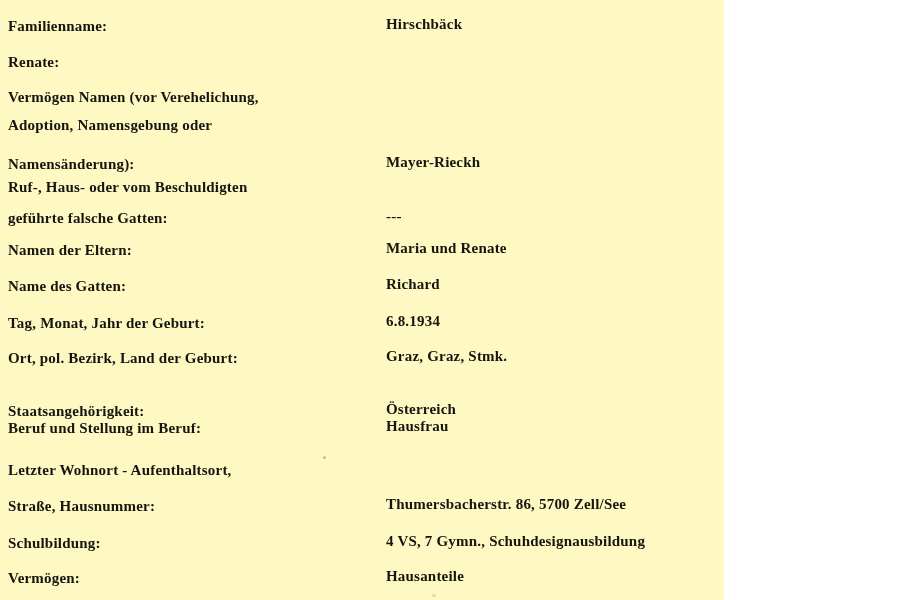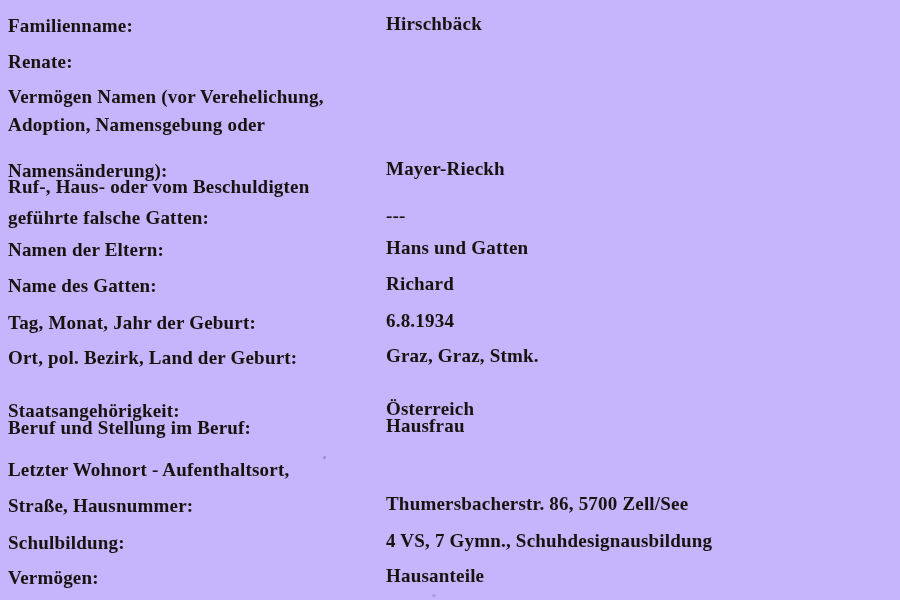--- a/index.html
+++ b/index.html
@@ -2,27 +2,27 @@
 <html><head>
 <meta charset="utf-8">
 <style>
   html, body {
     margin: 0;
     padding: 0;
     background: #ffffff;
   }
   .page {
     position: relative;
-    width: 900px;
+    width: 724px;
     height: 600px;
-    background: #c4b5fd;
+    background: #fef9c3;
     overflow: hidden;
     font-family: "Liberation Serif", "DejaVu Serif", serif;
     font-weight: 700;
-    font-size: 19px;
+    font-size: 15px;
     color: #17140f;
     letter-spacing: 0.2px;
   }
   .line {
     position: absolute;
     left: 0;
     width: 100%;
     height: 24px;
     line-height: 24px;
     white-space: pre;
@@ -63,38 +63,38 @@
   <div class="line" style="top:85px">
     <span class="l">Vermögen Namen (vor Verehelichung,</span>
     <span class="r"></span>
   </div>
 
   <div class="line" style="top:113px">
     <span class="l">Adoption, Namensgebung oder</span>
     <span class="r"></span>
   </div>
 
-  <div class="line" style="top:159px">
+  <div class="line" style="top:152px">
     <span class="l">Namensänderung):</span>
     <span class="r">Mayer-Rieckh</span>
   </div>
 
   <div class="line" style="top:175px">
     <span class="l">Ruf-, Haus- oder vom Beschuldigten</span>
     <span class="r"></span>
   </div>
 
   <div class="line" style="top:206px">
     <span class="l">geführte falsche Gatten:</span>
     <span class="r">---</span>
   </div>
 
   <div class="line" style="top:238px">
     <span class="l">Namen der Eltern:</span>
-    <span class="r">Hans und Gatten</span>
+    <span class="r">Maria und Renate</span>
   </div>
 
   <div class="line" style="top:274px">
     <span class="l">Name des Gatten:</span>
     <span class="r">Richard</span>
   </div>
 
   <div class="line" style="top:311px">
     <span class="l">Tag, Monat, Jahr der Geburt:</span>
     <span class="r">6.8.1934</span>

